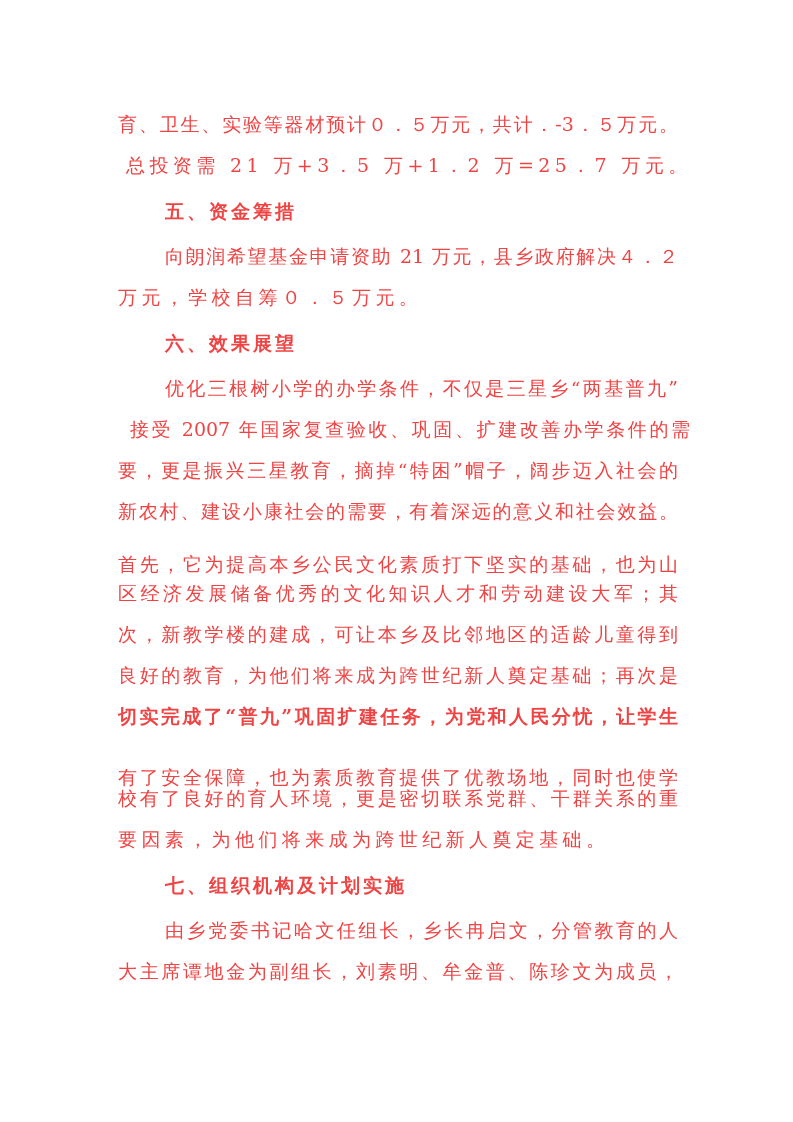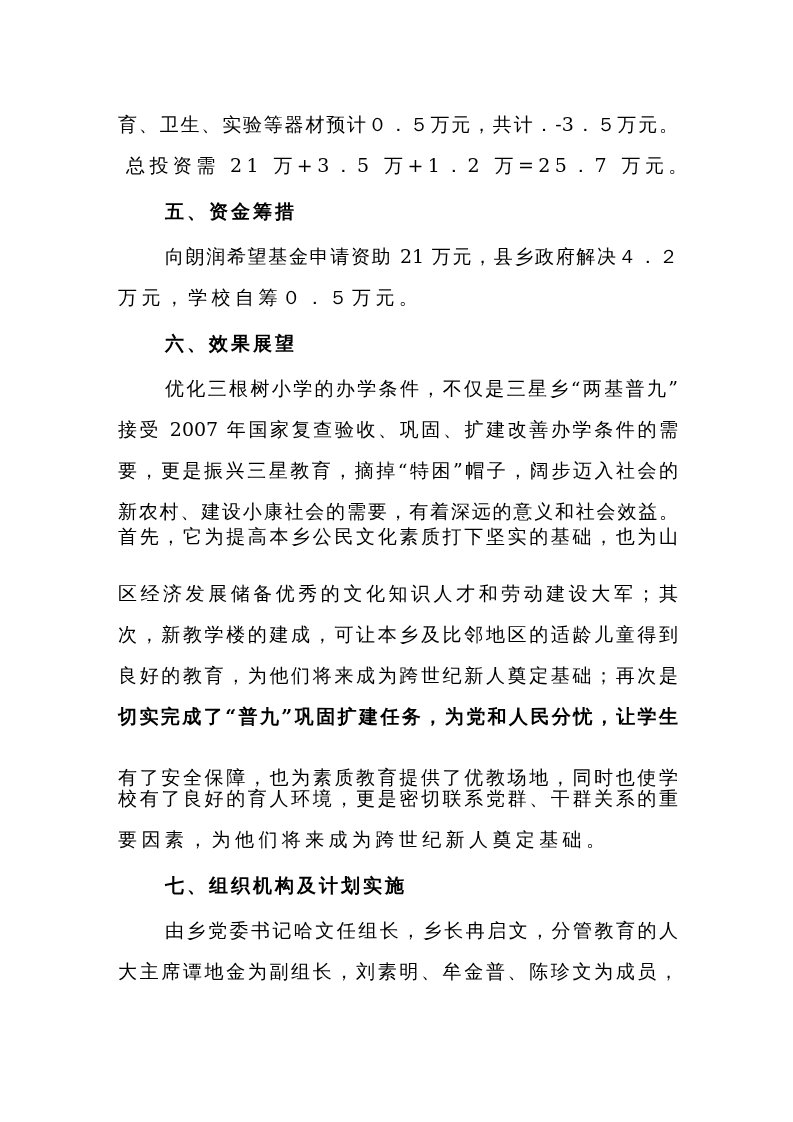--- a/index.html
+++ b/index.html
@@ -1,43 +1,43 @@
 <!DOCTYPE html>
 <html><head>
   <meta charset="utf-8">
   <style>
     html, body { margin: 0; padding: 0; background: #ffffff; }
     body { width: 793px; height: 1122px; position: relative; overflow: hidden;
            font-family: "DejaVu Serif", "Liberation Serif", serif; color: #111; }
     .page { position: absolute; left: 118px; top: 0; width: 560px; }
     .line { position: absolute; left: 0; white-space: nowrap; font-size: 19px;
-            letter-spacing: 4.4px; line-height: 24px; color: #000000; }
+            letter-spacing: 4.4px; line-height: 24px; color: #ef4444; }
     .indent { left: 47px; text-align: center; }
     .heading { font-weight: bold; font-family: "DejaVu Sans", "Liberation Sans", sans-serif;
                letter-spacing: 3px; font-size: 19px; }
     .justify { width: 560px; text-align: justify; text-align-last: justify; letter-spacing: 0; }
     .justify.indent { width: 513px; }
   </style>
 </head>
 <body>
 
 <div class="page">
   <div class="line justify" style="top:112px;">育、卫生、实验等器材预计０．５万元，共计．-3．５万元。</div>
   <div class="line" style="top:153px;margin-left:8px;">总投资需 21 万+3．5 万+1．2 万=25．7 万元。</div>
 
   <div class="line indent heading" style="top:199px;">五、资金筹措</div>
   <div class="line indent justify" style="top:244px;">向朗润希望基金申请资助 21 万元，县乡政府解决４．２</div>
   <div class="line" style="top:285px;">万元，学校自筹０．５万元。</div>
 
   <div class="line indent heading" style="top:331px;">六、效果展望</div>
   <div class="line indent justify" style="top:376px;">优化三根树小学的办学条件，不仅是三星乡“两基普九”</div>
-  <div class="line justify" style="top:417px;">接受 2007 年国家复查验收、巩固、扩建改善办学条件的需</div>
+  <div class="line justify" style="top:417px;margin-left:12px;">接受 2007 年国家复查验收、巩固、扩建改善办学条件的需</div>
   <div class="line justify" style="top:458px;">要，更是振兴三星教育，摘掉“特困”帽子，阔步迈入社会的</div>
   <div class="line justify" style="top:499px;">新农村、建设小康社会的需要，有着深远的意义和社会效益。</div>
-  <div class="line justify" style="top:524px;">首先，它为提高本乡公民文化素质打下坚实的基础，也为山</div>
+  <div class="line justify" style="top:552px;">首先，它为提高本乡公民文化素质打下坚实的基础，也为山</div>
   <div class="line justify" style="top:581px;">区经济发展储备优秀的文化知识人才和劳动建设大军；其</div>
   <div class="line justify" style="top:622px;">次，新教学楼的建成，可让本乡及比邻地区的适龄儿童得到</div>
   <div class="line justify" style="top:663px;">良好的教育，为他们将来成为跨世纪新人奠定基础；再次是</div>
   <div class="line justify" style="top:704px;font-weight:bold;">切实完成了“普九”巩固扩建任务，为党和人民分忧，让学生</div>
   <div class="line justify" style="top:765px;">有了安全保障，也为素质教育提供了优教场地，同时也使学</div>
   <div class="line justify" style="top:786px;">校有了良好的育人环境，更是密切联系党群、干群关系的重</div>
   <div class="line" style="top:827px;">要因素，为他们将来成为跨世纪新人奠定基础。</div>
 
   <div class="line indent heading" style="top:873px;">七、组织机构及计划实施</div>
   <div class="line indent justify" style="top:918px;">由乡党委书记哈文任组长，乡长冉启文，分管教育的人</div>

